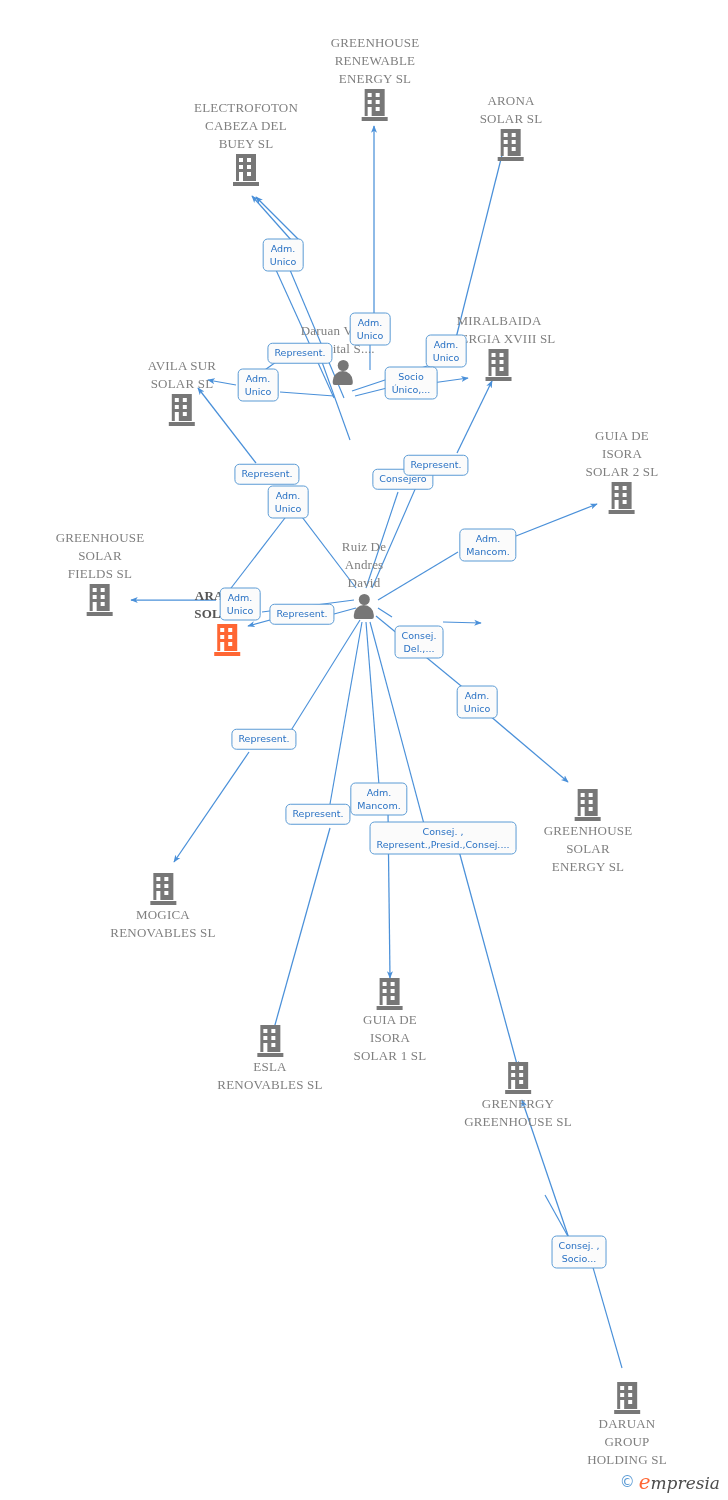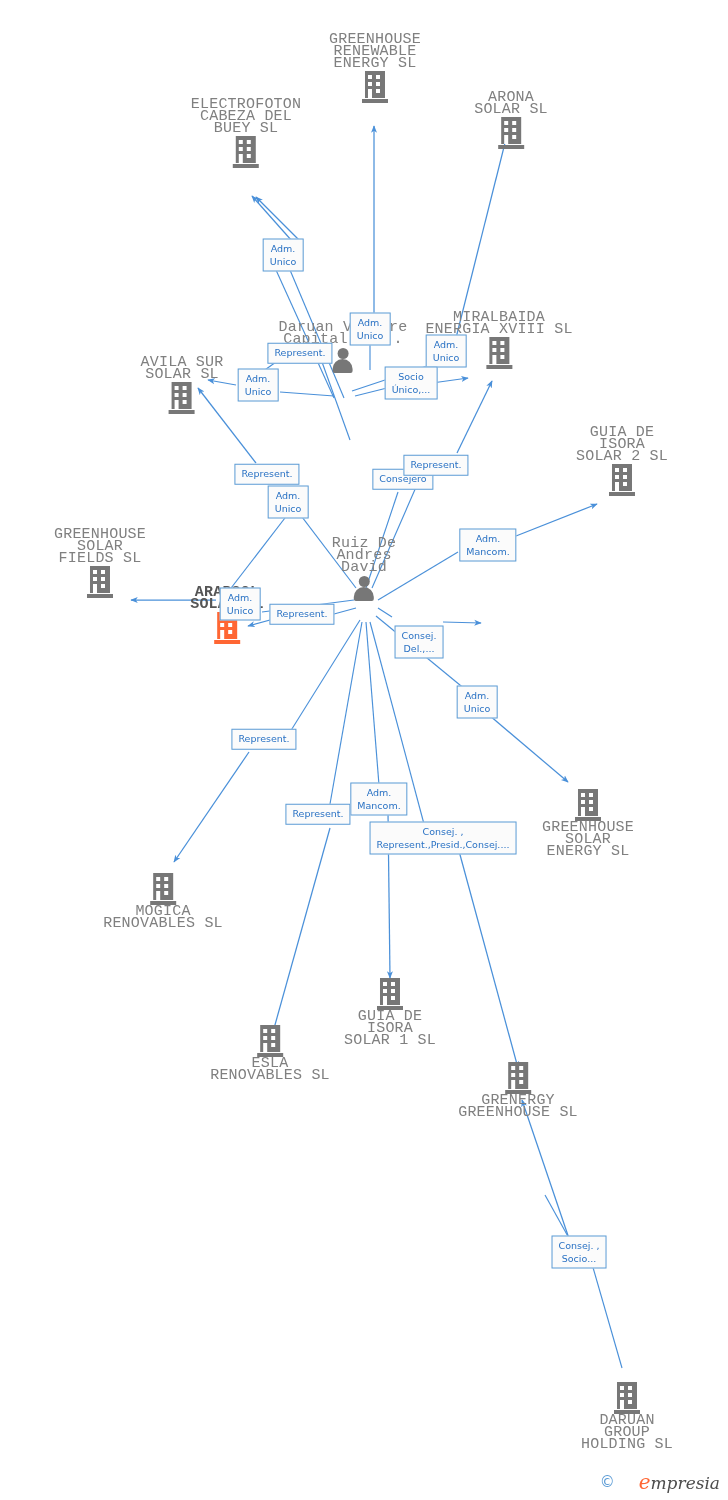--- a/index.html
+++ b/index.html
@@ -7,22 +7,22 @@
     font-family:"DejaVu Sans", sans-serif;
     width:728px;height:1500px;position:relative;overflow:hidden;
   }
   #stage{position:absolute;left:0;top:0;width:728px;height:1500px;}
   svg#edges{position:absolute;left:0;top:0;width:728px;height:1500px;pointer-events:none;}
 
   
   .node{position:absolute;transform:translate(-50%,0);text-align:center;}
   .node .glyph{display:block;margin:0 auto;}
   .node .caption{
-    display:block;color:#808080;font-size:15px;line-height:12px;
-    letter-spacing:.2px;white-space:pre-line;font-family:Liberation Mono, monospace;
+    display:block;color:#808080;font-size:13px;line-height:18px;
+    letter-spacing:.2px;white-space:pre-line;font-family:Liberation Serif, serif;
   }
   .node.cap-above .caption{margin-bottom:1px;}
   .node.cap-below .caption{margin-top:1px;}
   .node.highlight .caption{color:#555555;font-weight:bold;}
 
   
   .bld{width:26px;height:32px;position:relative;display:inline-block;}
   .bld .body{position:absolute;left:3px;top:0;width:20px;height:27px;background:#777777;}
   .bld .base{position:absolute;left:0;bottom:0;width:26px;height:4px;background:#777777;}
   .bld i{position:absolute;background:#ffffff;width:4px;height:4px;}
@@ -34,31 +34,31 @@
 
   
   .per{width:26px;height:26px;position:relative;display:inline-block;}
   .per .head{position:absolute;left:8px;top:1px;width:11px;height:11px;border-radius:50%;background:#777777;}
   .per .torso{position:absolute;left:3px;top:12px;width:20px;height:14px;background:#777777;
               border-radius:10px 10px 2px 2px;}
 
   
   .rel{
     position:absolute;transform:translate(-50%,-50%);
-    background:#fbfbfb;border:1.3px solid #5b9bd5;border-radius:0;
+    background:#fbfbfb;border:1.3px solid #5b9bd5;border-radius:5px;
     color:#2a72c4;font-size:9.5px;line-height:12.5px;text-align:center;
     padding:3px 6px;white-space:pre-line;font-family:"DejaVu Sans", sans-serif;
     box-sizing:border-box;
   }
   .rel.wide{white-space:nowrap;}
 
   
   #watermark{position:absolute;right:8px;bottom:6px;display:flex;align-items:center;gap:4px;}
   #watermark .c{color:#5b9bd5;font-size:15px;}
-  #watermark .brand{font-family:"DejaVu Serif", serif;font-style:italic;font-size:17px;color:#4d4d4d;margin-left:20px;}
+  #watermark .brand{font-family:"DejaVu Serif", serif;font-style:italic;font-size:17px;color:#4d4d4d;}
   #watermark .brand .e{color:#ff6633;font-size:20px;}
 </style>
 </head>
 <body>
 
 <div id="stage">
 
   <svg id="edges" viewBox="0 0 728 1500" xmlns="http://www.w3.org/2000/svg">
     <defs>
       <marker id="ah" viewBox="0 0 10 10" refX="9" refY="5" markerWidth="6" markerHeight="6" orient="auto-start-reverse">

